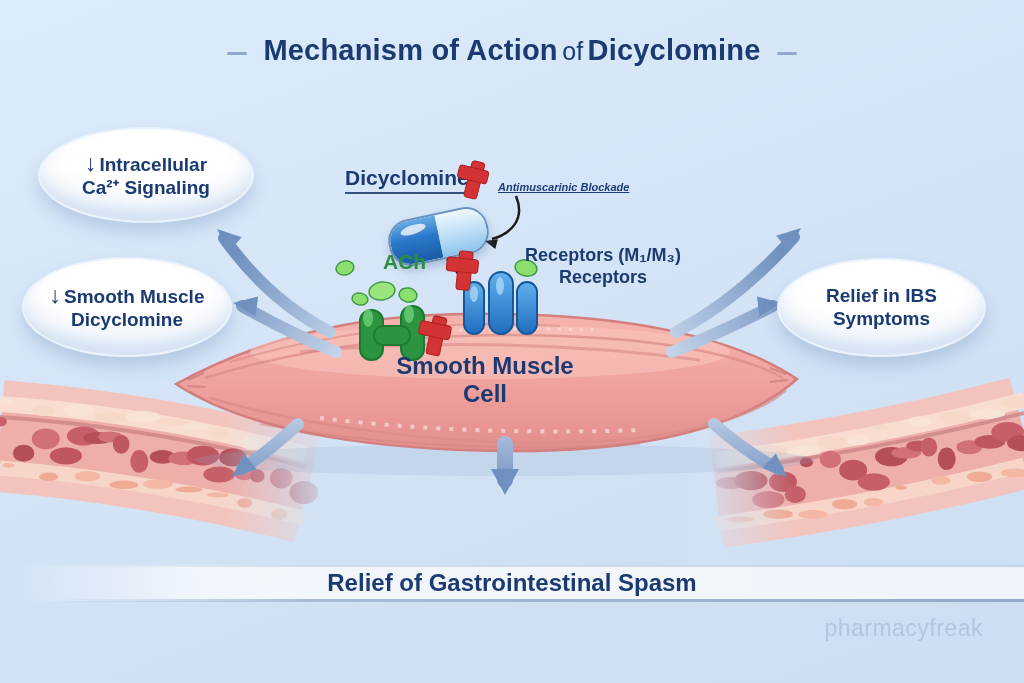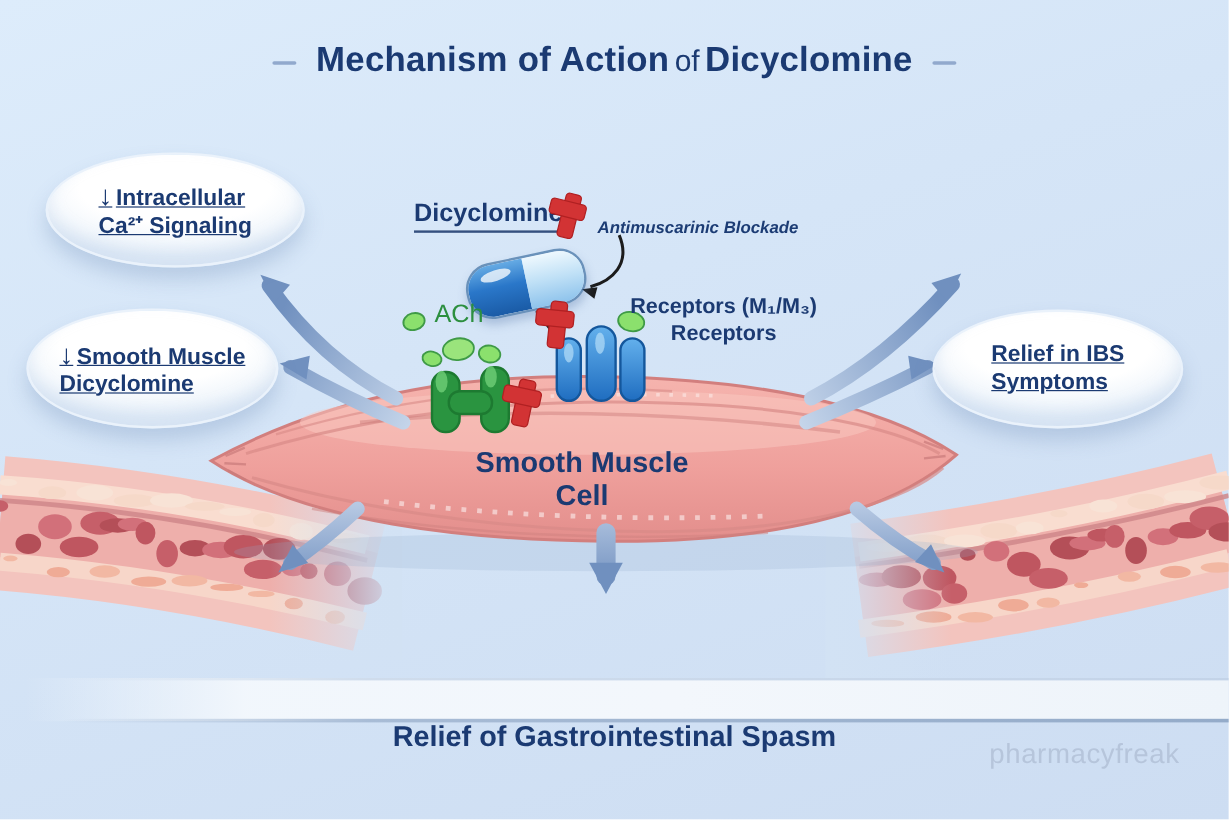--- a/index.html
+++ b/index.html
@@ -9,40 +9,40 @@
   
   .title-wrap{position:absolute;top:34px;left:0;width:1024px;text-align:center;z-index:3;color:#1b3a72;}
   .title-dash{display:inline-block;width:20px;height:3px;background:#91a9cd;vertical-align:middle;margin:0 16px 4px 16px;border-radius:2px;}
   .title-main{font-size:29px;font-weight:bold;letter-spacing:.2px;}
   .title-of{font-size:25px;font-weight:normal;}
   
   .bubble{position:absolute;z-index:4;border-radius:50%;
     background:radial-gradient(ellipse 72% 62% at 50% 30%,#ffffff 52%,#f2f7fc 78%,#e3edf8 100%);
     border:2px solid #eaf2fb;
     box-shadow:0 10px 16px rgba(108,138,182,.30), inset 0 -8px 12px rgba(186,206,233,.35);
-    display:flex;align-items:center;justify-content:center;text-align:left;color:#1b3a72;text-decoration:underline;}
+    display:flex;align-items:center;justify-content:center;text-align:center;color:#1b3a72;}
   .btxt{font-weight:bold;font-size:19px;line-height:1.18;}
   .darr{font-weight:bold;font-size:23px;margin-right:3px;}
   
   .banner{position:absolute;left:0;top:565px;width:1024px;height:36px;z-index:4;
     background:linear-gradient(90deg,rgba(245,249,253,0) 2%,rgba(245,249,253,.9) 20%,#f3f7fc 55%,#eef4fa 100%);}
   .banner:before{content:"";position:absolute;left:0;top:0;width:100%;height:2px;
     background:linear-gradient(90deg,rgba(203,216,235,0) 5%,#cfdcec 30%,#c3d3e8 100%);}
   .banner:after{content:"";position:absolute;left:0;bottom:-1px;width:100%;height:3px;
     background:linear-gradient(90deg,rgba(158,180,208,0) 5%,#a8bcd6 30%,#94abc9 100%);}
-  .banner-text{width:100%;text-align:center;line-height:35px;font-size:24px;font-weight:bold;color:#1b3a72;margin-top:32px;}
+  .banner-text{width:100%;text-align:center;line-height:35px;font-size:24px;font-weight:bold;color:#1b3a72;}
   .watermark{position:absolute;left:0;top:615px;width:983px;text-align:right;z-index:3;
     font-size:23px;color:#b6c5db;letter-spacing:.5px;}
   
   .drug-label{position:absolute;left:345px;top:166px;font-size:21px;font-weight:bold;color:#1b3a72;
     border-bottom:2px solid #35507f;padding-bottom:2px;z-index:5;}
-  .blockade-label{position:absolute;left:498px;top:181px;font-size:14px;font-weight:bold;font-style:italic;color:#1c3c74;z-index:5;}
-  .ach-label{position:absolute;left:362px;top:250px;font-size:21px;font-weight:normal;color:#2c8f3f;z-index:6;}
+  .blockade-label{position:absolute;left:498px;top:181px;font-size:11px;font-weight:bold;font-style:italic;color:#1c3c74;z-index:5;text-decoration:underline;}
+  .ach-label{position:absolute;left:383px;top:250px;font-size:21px;font-weight:bold;color:#2c8f3f;z-index:6;}
   .musc-label{position:absolute;left:508px;top:245px;width:190px;text-align:center;font-size:18px;font-weight:bold;color:#1b3a72;line-height:1.2;z-index:6;}
-  .cell-label{position:absolute;left:375px;top:352px;width:220px;text-align:center;font-size:24px;font-weight:bold;color:#1b3a72;z-index:6;margin-top:20px;}
+  .cell-label{position:absolute;left:375px;top:352px;width:220px;text-align:center;font-size:24px;font-weight:bold;color:#1b3a72;z-index:6;}
   
   .capsule{position:absolute;left:388px;top:213px;width:97px;height:43px;border-radius:22px;z-index:5;
     transform:rotate(-12deg);border:2px solid rgba(18,76,136,.55);overflow:hidden;
     box-shadow:0 5px 8px rgba(90,120,170,.35);}
   .cap-left{position:absolute;left:0;top:0;width:50%;height:100%;
     background:linear-gradient(180deg,#66abe4 0%,#2a77c9 45%,#1a5ba6 100%);}
   .cap-right{position:absolute;right:0;top:0;width:50%;height:100%;
     background:linear-gradient(180deg,#eef8fe 0%,#bfe0f6 50%,#8ec3ec 100%);}
   .cap-shine{position:absolute;left:12px;top:5px;width:26px;height:9px;border-radius:50%;
     background:rgba(255,255,255,.75);transform:rotate(-6deg);}

